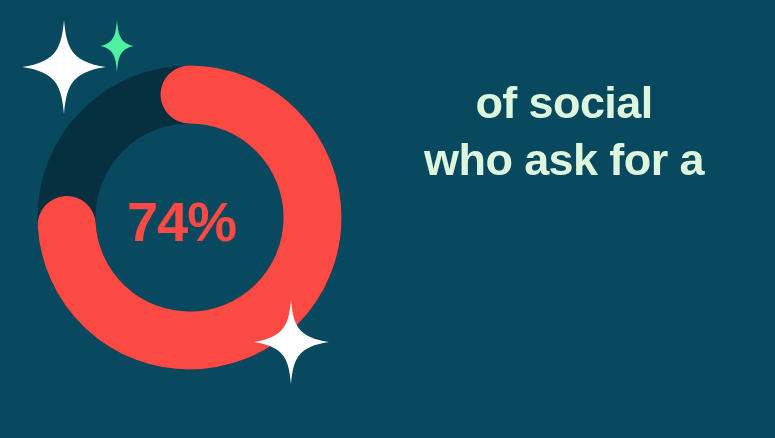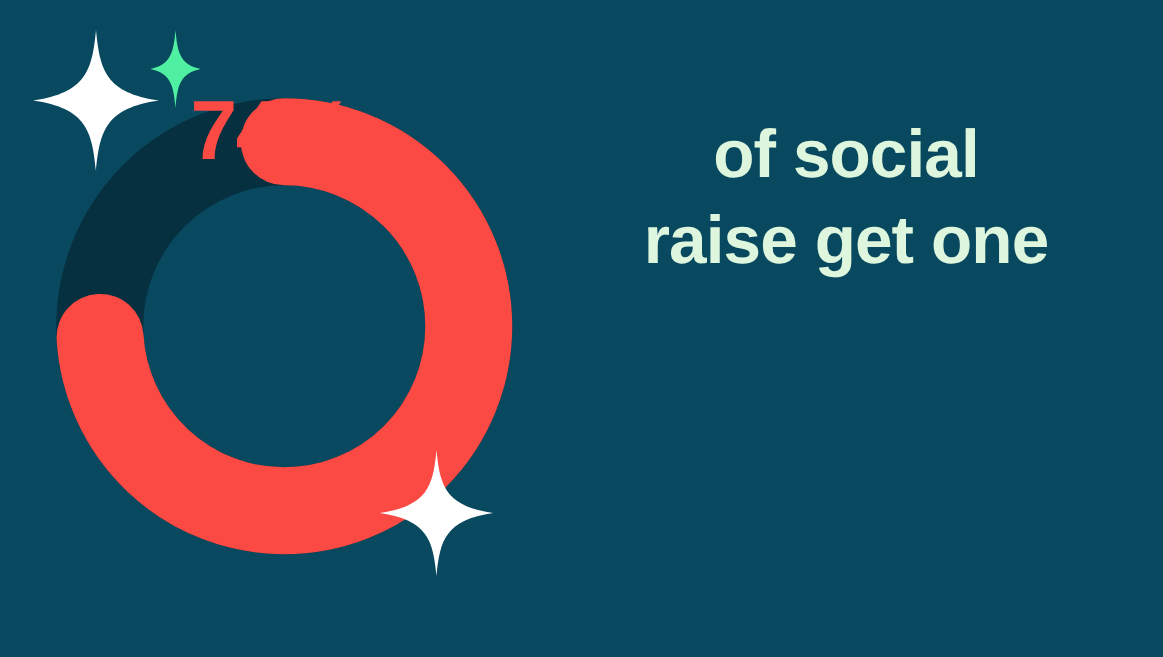--- a/index.html
+++ b/index.html
@@ -30,20 +30,21 @@
     height: 325px;
     overflow: visible;
   }
   #donut-label {
     position: absolute;
     left: 0;
     top: 0;
     width: 325px;
     height: 325px;
     display: flex;
+    align-items: center;
     justify-content: center;
     pointer-events: none;
   }
   #donut-label span {
     font-size: 56px;
     font-weight: 700;
     letter-spacing: -1px;
     color: #fb4a44;
     line-height: 1;
     transform: translate(-8px, 4px);
@@ -99,16 +100,16 @@
   <svg class="sparkle" id="sparkle-green-top" viewBox="0 0 40 62">
     <path d="M20 0 C21.6 18 23.6 27.5 40 31 C23.6 34.5 21.6 44 20 62 C18.4 44 16.4 34.5 0 31 C16.4 27.5 18.4 18 20 0 Z" fill="#4ff0a2"></path>
   </svg>
 
   <svg class="sparkle" id="sparkle-white-bottom" viewBox="0 0 90 100">
     <path d="M45 0 C47.7 28.5 52.2 44.5 90 50 C52.2 55.5 47.7 71.5 45 100 C42.3 71.5 37.8 55.5 0 50 C37.8 44.5 42.3 28.5 45 0 Z" fill="#ffffff"></path>
   </svg>
 
   <div id="headline">
     <div class="line">of social</div>
-    <div class="line">raise get one</div>
+    <div class="line">who ask for a</div>
   </div>
 
 </div>
 
 </body></html>

